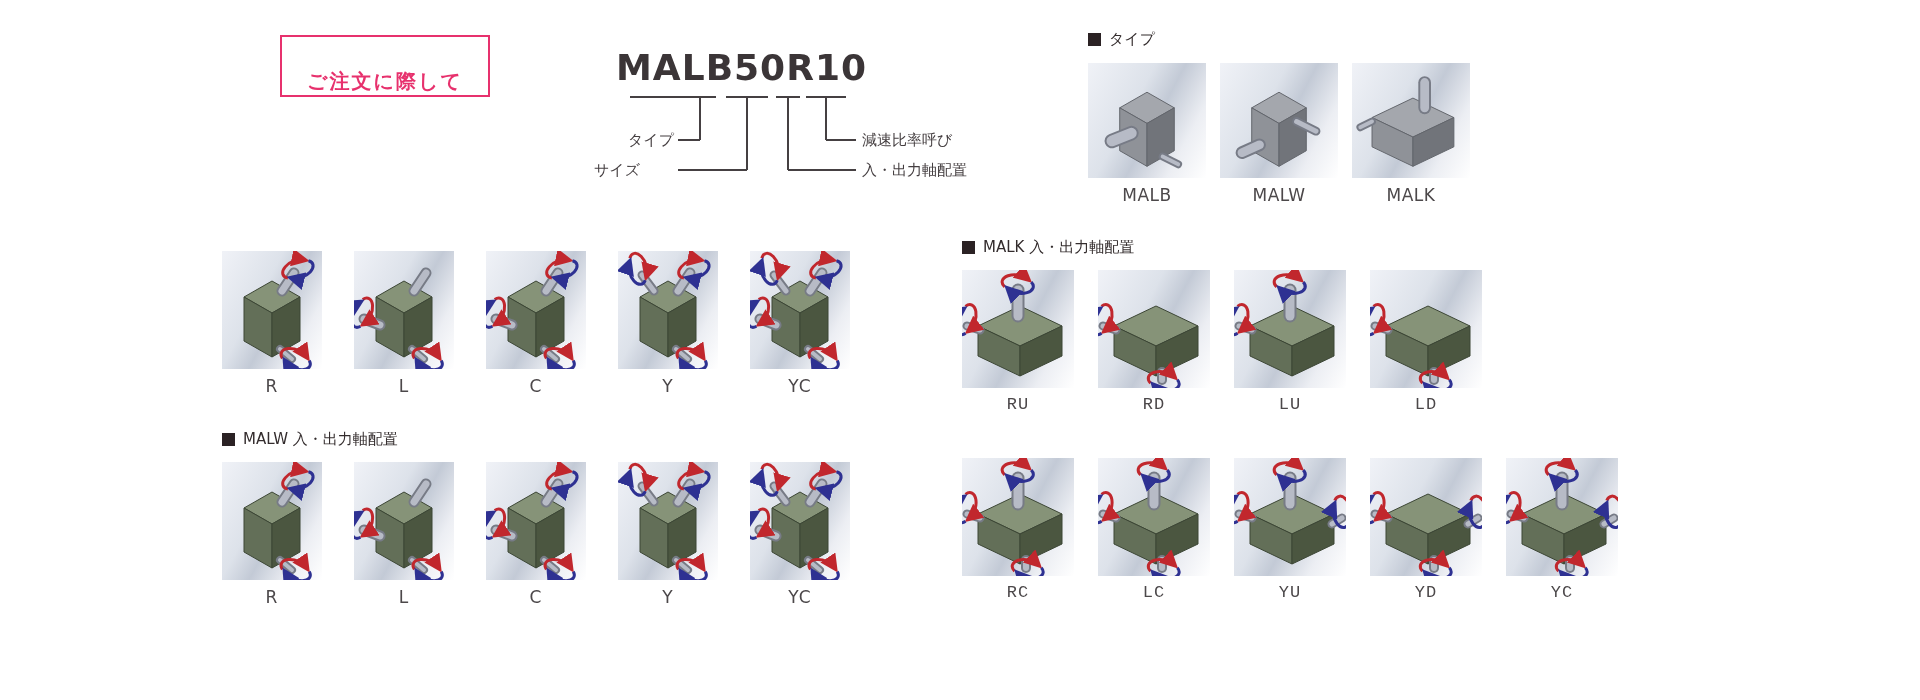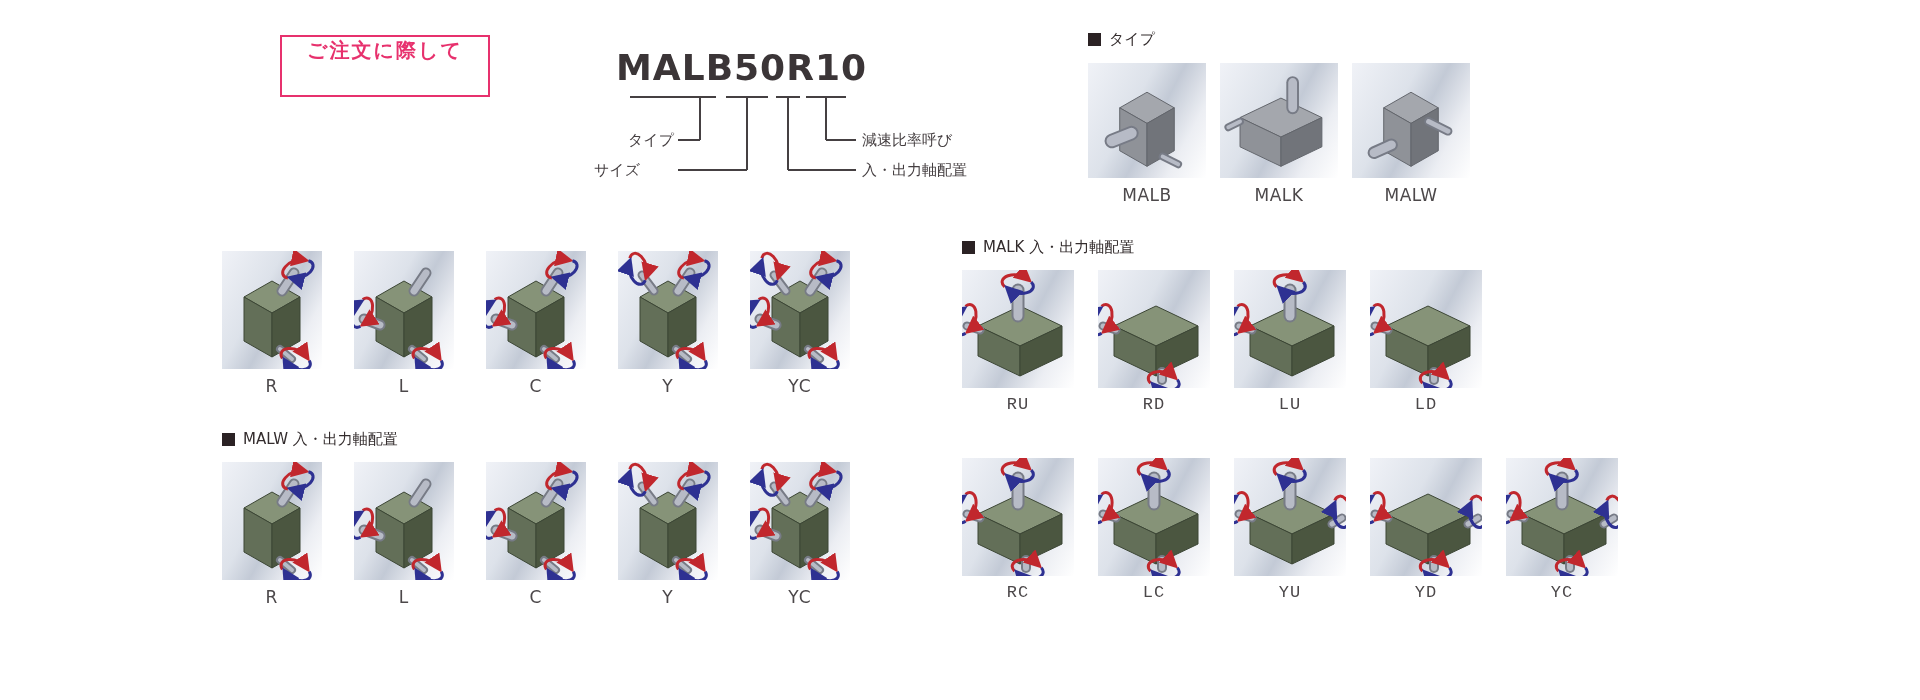--- a/index.html
+++ b/index.html
@@ -10,21 +10,21 @@
   }
   html,body{margin:0;padding:0;background:#fff;}
   .canvas{
     position:relative;width:1920px;height:700px;background:#ffffff;
     font-family:"DejaVu Sans","Liberation Sans",sans-serif;overflow:hidden;
   }
   
   .order-box{
     position:absolute;left:280px;top:35px;width:210px;height:62px;
     border:2px solid var(--pink);box-sizing:border-box;
-    display:flex;align-items:flex-start;justify-content:center;
+    display:flex;align-items:flex-end;justify-content:center;
   }
   .order-box span{color:var(--pink);font-size:20px;font-weight:bold;letter-spacing:2px;}
 
   
   .model-number{
     position:absolute;left:616px;top:47px;font-size:36px;font-weight:700;
     letter-spacing:1px;color:#3b3537;
   }
   .diagram-lines{position:absolute;left:610px;top:88px;width:400px;height:95px;}
   .callout{position:absolute;font-size:15px;color:#443e40;white-space:nowrap;}
@@ -123,49 +123,49 @@
               <line x1="34" y1="72" x2="14" y2="80" stroke="#777b86" stroke-width="15" stroke-linecap="round"></line>
               <line x1="34" y1="72" x2="14" y2="80" stroke="#b7bbc6" stroke-width="11" stroke-linecap="round"></line>
               <line x1="66" y1="96" x2="82" y2="104" stroke="#777b86" stroke-width="8" stroke-linecap="round"></line>
               <line x1="66" y1="96" x2="82" y2="104" stroke="#b7bbc6" stroke-width="4" stroke-linecap="round"></line>
             </svg>
           </div>
           <figcaption class="cap">MALB</figcaption>
         </figure>
         <figure class="tile kind-type">
           <div class="img">
+            <svg viewBox="0 0 100 118" preserveAspectRatio="xMidYMid meet">
+              <g stroke="#62656b" stroke-width="1" stroke-linejoin="round">
+                <polygon points="22,46 50,30 78,46 50,62" fill="#a4a7ad"></polygon>
+                <polygon points="22,46 50,62 50,106 22,90" fill="#8f9298"></polygon>
+                <polygon points="50,62 78,46 78,90 50,106" fill="#71747a"></polygon>
+              </g>
+              <line x1="30" y1="84" x2="12" y2="92" stroke="#777b86" stroke-width="13" stroke-linecap="round"></line>
+              <line x1="30" y1="84" x2="12" y2="92" stroke="#b7bbc6" stroke-width="9" stroke-linecap="round"></line>
+              <line x1="68" y1="60" x2="88" y2="70" stroke="#777b86" stroke-width="9" stroke-linecap="round"></line>
+              <line x1="68" y1="60" x2="88" y2="70" stroke="#b7bbc6" stroke-width="5" stroke-linecap="round"></line>
+            </svg>
+          </div>
+          <figcaption class="cap">MALW</figcaption>
+        </figure>
+        <figure class="tile kind-type">
+          <div class="img">
             <svg viewBox="0 0 112 118" preserveAspectRatio="xMidYMid meet">
               <g stroke="#62656b" stroke-width="1" stroke-linejoin="round">
                 <polygon points="16,56 58,36 100,56 58,76" fill="#a4a7ad"></polygon>
                 <polygon points="16,56 58,76 58,106 16,86" fill="#8f9298"></polygon>
                 <polygon points="58,76 100,56 100,86 58,106" fill="#71747a"></polygon>
               </g>
               <line x1="70" y1="46" x2="70" y2="20" stroke="#777b86" stroke-width="13" stroke-linecap="round"></line>
               <line x1="70" y1="46" x2="70" y2="20" stroke="#b7bbc6" stroke-width="9" stroke-linecap="round"></line>
               <line x1="16" y1="60" x2="4" y2="66" stroke="#777b86" stroke-width="8" stroke-linecap="round"></line>
               <line x1="16" y1="60" x2="4" y2="66" stroke="#b7bbc6" stroke-width="4" stroke-linecap="round"></line>
             </svg>
           </div>
           <figcaption class="cap">MALK</figcaption>
-        </figure>
-        <figure class="tile kind-type">
-          <div class="img">
-            <svg viewBox="0 0 100 118" preserveAspectRatio="xMidYMid meet">
-              <g stroke="#62656b" stroke-width="1" stroke-linejoin="round">
-                <polygon points="22,46 50,30 78,46 50,62" fill="#a4a7ad"></polygon>
-                <polygon points="22,46 50,62 50,106 22,90" fill="#8f9298"></polygon>
-                <polygon points="50,62 78,46 78,90 50,106" fill="#71747a"></polygon>
-              </g>
-              <line x1="30" y1="84" x2="12" y2="92" stroke="#777b86" stroke-width="13" stroke-linecap="round"></line>
-              <line x1="30" y1="84" x2="12" y2="92" stroke="#b7bbc6" stroke-width="9" stroke-linecap="round"></line>
-              <line x1="68" y1="60" x2="88" y2="70" stroke="#777b86" stroke-width="9" stroke-linecap="round"></line>
-              <line x1="68" y1="60" x2="88" y2="70" stroke="#b7bbc6" stroke-width="5" stroke-linecap="round"></line>
-            </svg>
-          </div>
-          <figcaption class="cap">MALW</figcaption>
         </figure>
       </div>
   </section>
 
   <section class="sec malb-sec">
     <div class="row">
         <figure class="tile kind-tall">
           <div class="img">
             <svg viewBox="0 0 100 118" preserveAspectRatio="xMidYMid meet">
               <g stroke="#3c4635" stroke-width="1" stroke-linejoin="round">

